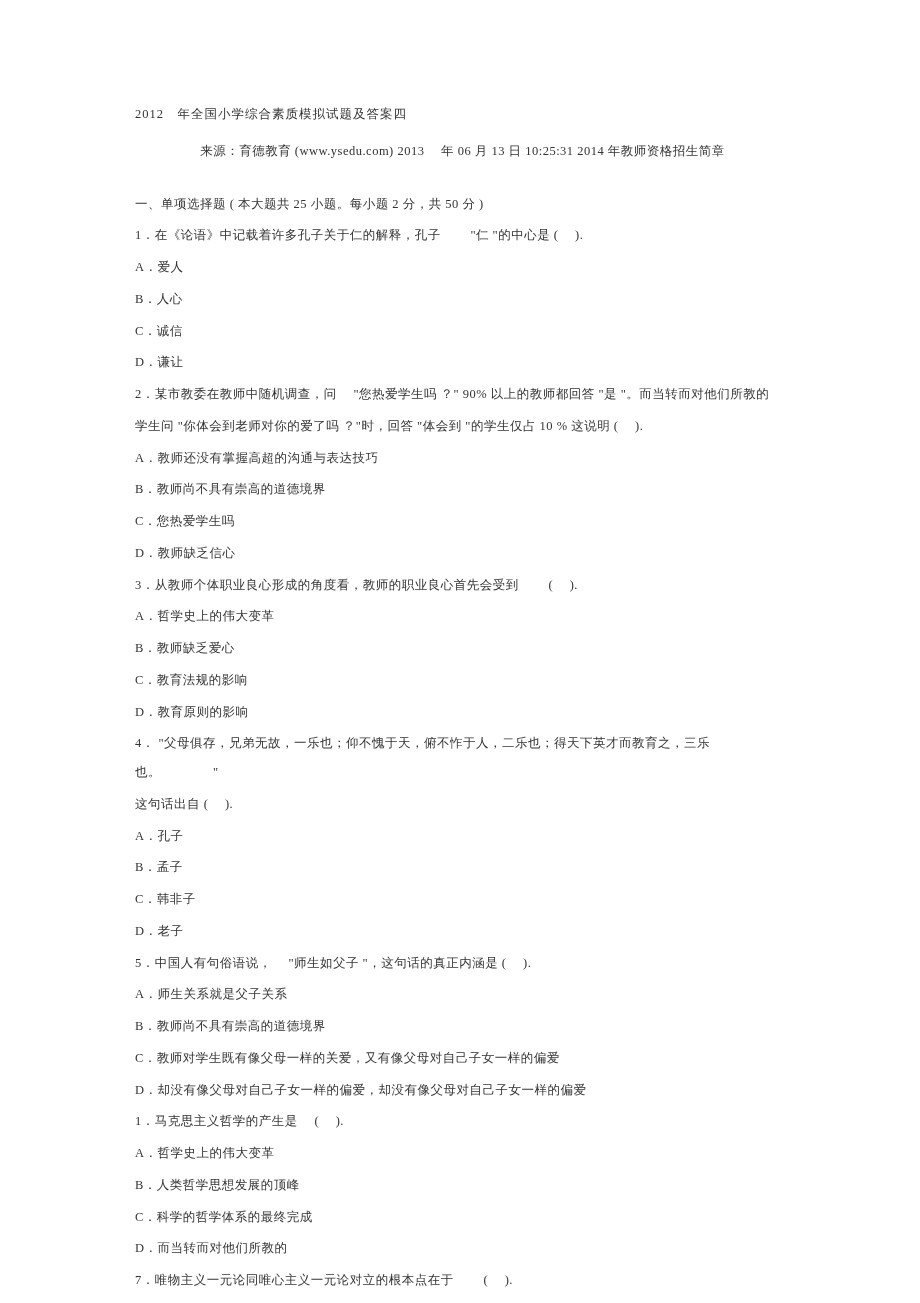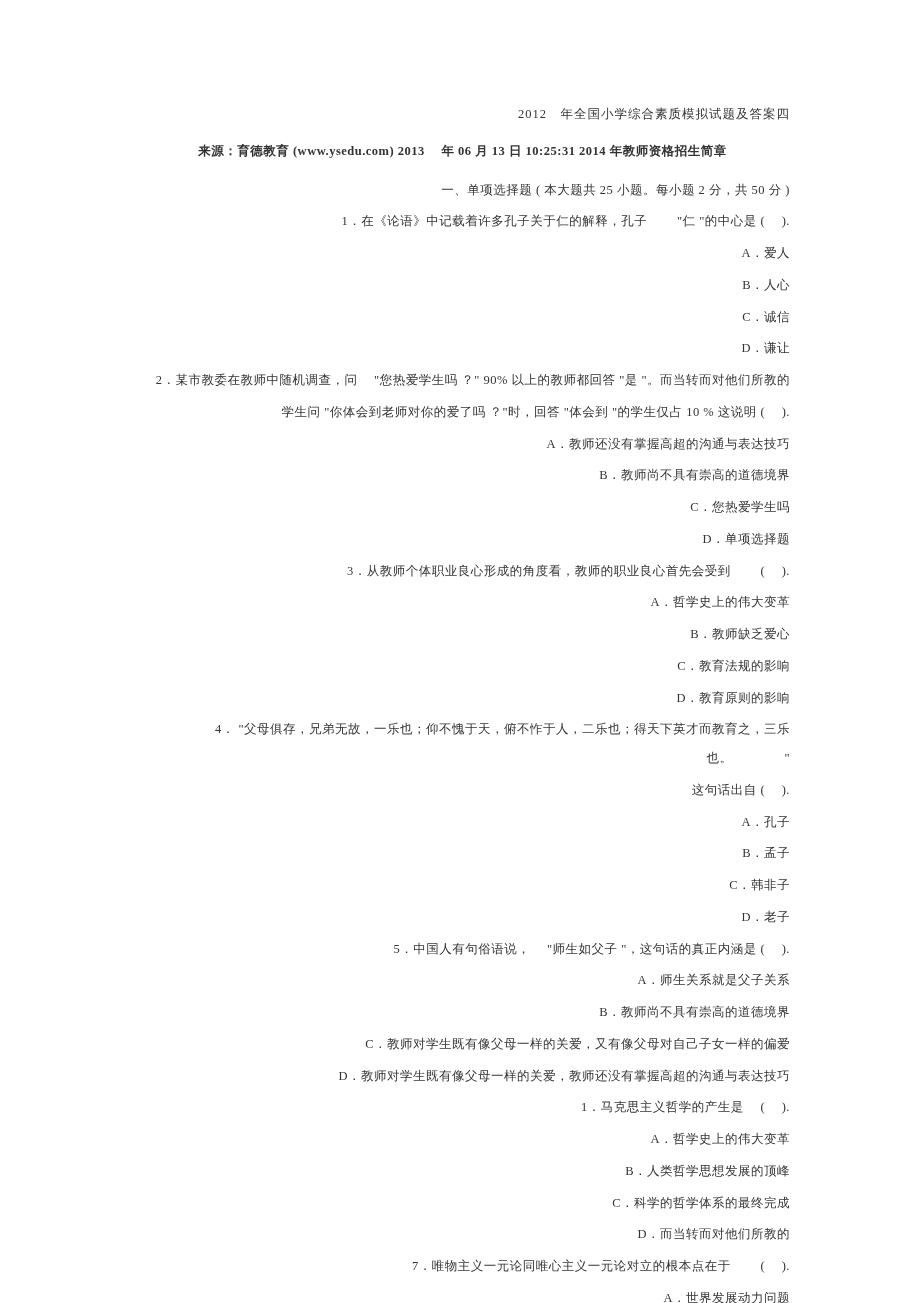--- a/index.html
+++ b/index.html
@@ -1,40 +1,38 @@
 <!DOCTYPE html>
 <html><head>
   <meta charset="utf-8">
   <style>
     * {
       margin: 0;
       padding: 0;
       box-sizing: border-box;
-      text-align: right;
     }
     body {
       width: 920px;
       height: 1303px;
       background: #ffffff;
       font-family: "SimSun", "宋体", serif;
       color: #333333;
       padding: 100px 130px 60px 135px;
       font-size: 12.5px;
       line-height: 2.3;
     }
     .title {
-      text-align: right;
+      text-align: left;
       margin-bottom: 8px;
       letter-spacing: 1px;
     }
     .source {
       text-align: center;
-      margin-bottom: 10px;
+      margin-bottom: 24px;
       letter-spacing: 0.5px;
-      font-weight: bold;
     }
     .line {
       margin-bottom: 3px;
       letter-spacing: 0.5px;
     }
   </style>
 </head>
 <body>
 
 <div class="title">2012　年全国小学综合素质模拟试题及答案四</div>
@@ -45,40 +43,40 @@
 <div class="line">A．爱人</div>
 <div class="line">B．人心</div>
 <div class="line">C．诚信</div>
 <div class="line">D．谦让</div>
 
 <div class="line">2．某市教委在教师中随机调查，问　   "您热爱学生吗   ？"  90% 以上的教师都回答    "是 "。而当转而对他们所教的</div>
 <div class="line">学生问  "你体会到老师对你的爱了吗    ？"时，回答   "体会到 "的学生仅占  10 % 这说明 (　   ).</div>
 <div class="line">A．教师还没有掌握高超的沟通与表达技巧</div>
 <div class="line">B．教师尚不具有崇高的道德境界</div>
 <div class="line">C．您热爱学生吗</div>
-<div class="line">D．单项选择题</div>
+<div class="line">D．教师缺乏信心</div>
 
 <div class="line">3．从教师个体职业良心形成的角度看，教师的职业良心首先会受到　　   (　   ).</div>
 <div class="line">A．哲学史上的伟大变革</div>
 <div class="line">B．教师缺乏爱心</div>
 <div class="line">C．教育法规的影响</div>
 <div class="line">D．教育原则的影响</div>
 
 <div class="line">4．  "父母俱存，兄弟无故，一乐也；仰不愧于天，俯不怍于人，二乐也；得天下英才而教育之，三乐也。　　　　"</div>
 <div class="line">这句话出自 (　   ).</div>
 <div class="line">A．孔子</div>
 <div class="line">B．孟子</div>
 <div class="line">C．韩非子</div>
 <div class="line">D．老子</div>
 
 <div class="line">5．中国人有句俗语说，　   "师生如父子  "，这句话的真正内涵是   (　   ).</div>
 <div class="line">A．师生关系就是父子关系</div>
 <div class="line">B．教师尚不具有崇高的道德境界</div>
 <div class="line">C．教师对学生既有像父母一样的关爱，又有像父母对自己子女一样的偏爱</div>
-<div class="line">D．教师对学生既有像父母一样的关爱，教师还没有掌握高超的沟通与表达技巧</div>
+<div class="line">D．却没有像父母对自己子女一样的偏爱，却没有像父母对自己子女一样的偏爱</div>
 
 <div class="line">1．马克思主义哲学的产生是　  (　   ).</div>
 <div class="line">A．哲学史上的伟大变革</div>
 <div class="line">B．人类哲学思想发展的顶峰</div>
 <div class="line">C．科学的哲学体系的最终完成</div>
 <div class="line">D．而当转而对他们所教的</div>
 
 <div class="line">7．唯物主义一元论同唯心主义一元论对立的根本点在于　　   (　   ).</div>
 <div class="line">A．世界发展动力问题</div>
 

